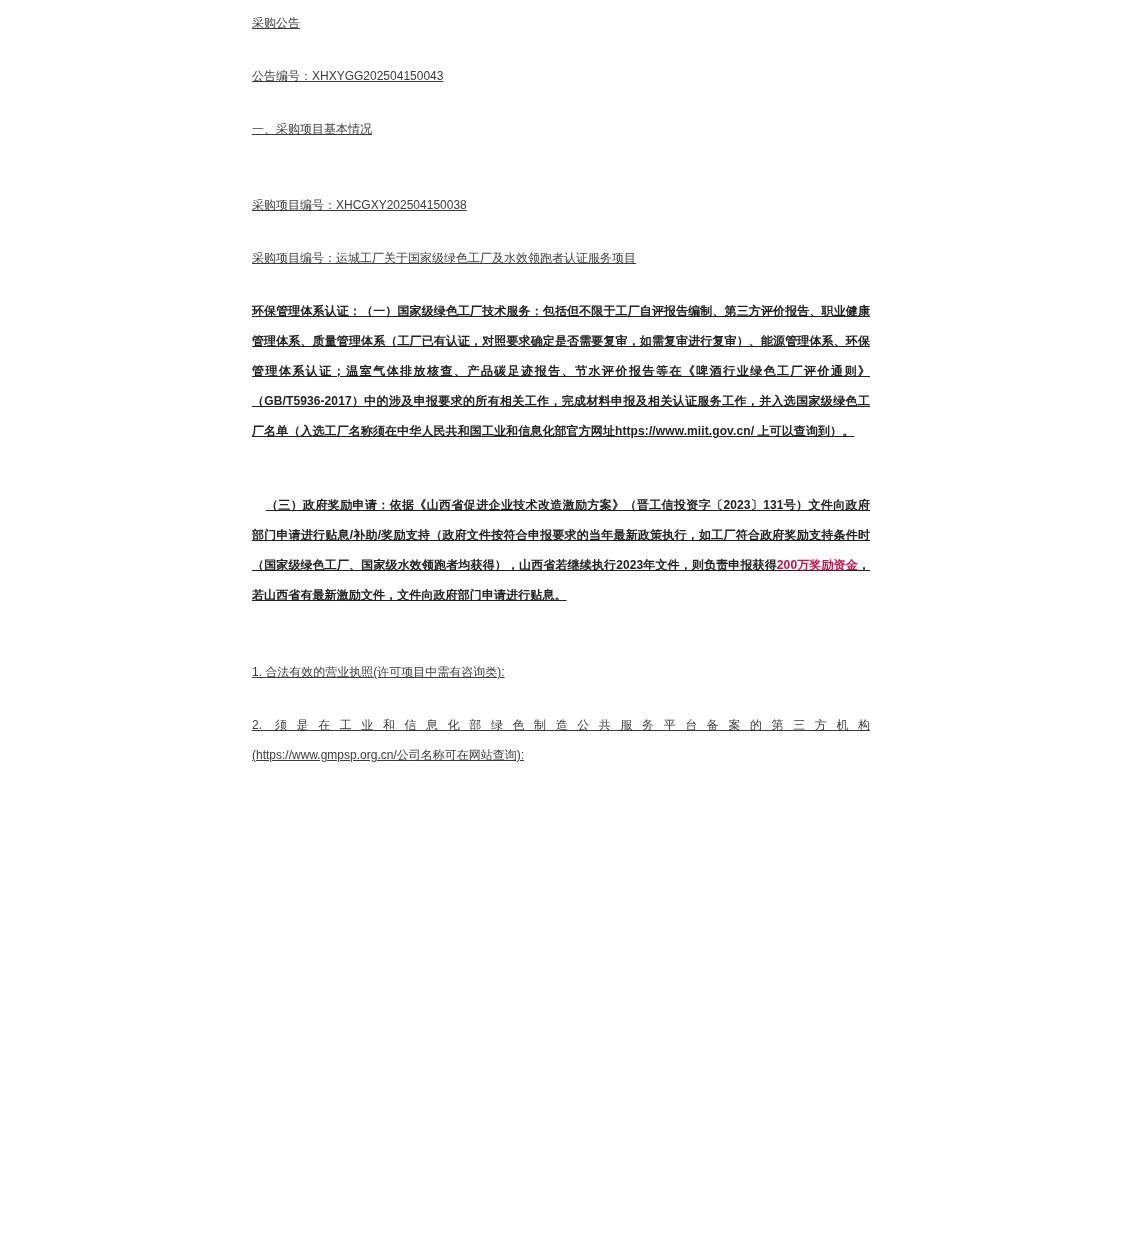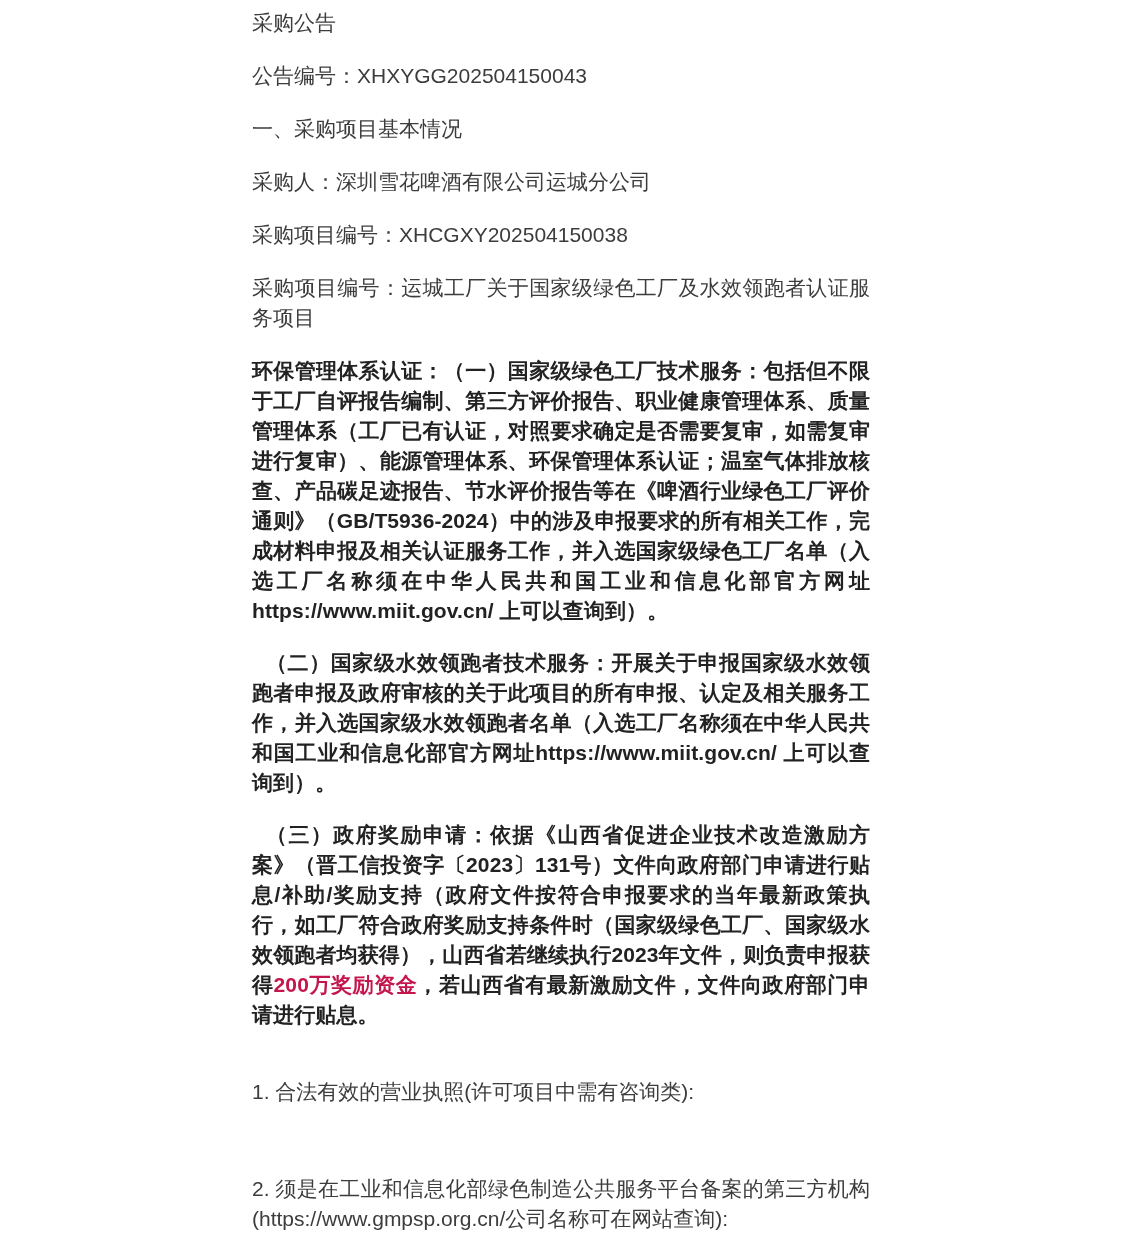--- a/index.html
+++ b/index.html
@@ -25,26 +25,27 @@
   }
   .content {
     position: absolute;
     left: 252px;
     top: 0px;
     width: 618px;
   }
   p.para {
     margin: 0 0 0 0;
     padding: 0;
-    font-size: 21px;
+    font-size: 12px;
     line-height: 30px;
     color: #3c3c3c;
     text-align: justify;
     text-justify: inter-ideograph;
     word-break: break-word;
+    text-decoration: underline;
   }
   
   .gap-sm { height: 22px; }
   .gap-md { height: 23px; }
   .gap-lg { height: 24px; }
   .first-top { height: 8px; }
 
   p.bold {
     font-weight: bold;
     color: #222222;
@@ -54,21 +55,20 @@
     text-indent: 14px;
   }
   .red {
     color: #c4164c;
     font-weight: bold;
   }
   
   p.justify-wide {
     text-align: justify;
     text-align-last: justify;
-    margin-top: 44px;
   }
   p.justify-wide .tail {
     display: block;
     text-align: center;
     text-align-last: left;
   }
 </style>
 </head>
 <body>
 
@@ -82,37 +82,35 @@
     <div class="gap-md"></div>
 
     <p class="para"><span>公告编号：</span><span>XHXYGG202504150043</span></p>
 
     <div class="gap-md"></div>
 
     <p class="para">一、采购项目基本情况</p>
 
     <div class="gap-md"></div>
 
-    <p class="para"><span>采购人：</span><span>深圳雪花啤酒有限公司运城分公司</span></p>
 
     <div class="gap-md"></div>
 
     <p class="para"><span>采购项目编号：</span><span>XHCGXY202504150038</span></p>
 
     <div class="gap-md"></div>
 
     <p class="para"><span>采购项目编号：</span><span>运城工厂关于国家级绿色工厂及水效领跑者认证服务项目</span></p>
 
     <div class="gap-md"></div>
 
-    <p class="para bold"><span>环保管理体系认证：</span><span>（一）国家级绿色工厂技术服务：包括但不限于工厂自评报告编制、第三方评价报告、职业健康管理体系、质量管理体系（工厂已有认证，对照要求确定是否需要复审，如需复审进行复审）、能源管理体系、环保管理体系认证；温室气体排放核查、产品碳足迹报告、节水评价报告等在《啤酒行业绿色工厂评价通则》（GB/T5936-2024）中的涉及申报要求的所有相关工作，完成材料申报及相关认证服务工作，并入选国家级绿色工厂名单（入选工厂名称须在中华人民共和国工业和信息化部官方网址https://www.miit.gov.cn/ 上可以查询到）。</span></p>
+    <p class="para bold"><span>环保管理体系认证：</span><span>（一）国家级绿色工厂技术服务：包括但不限于工厂自评报告编制、第三方评价报告、职业健康管理体系、质量管理体系（工厂已有认证，对照要求确定是否需要复审，如需复审进行复审）、能源管理体系、环保管理体系认证；温室气体排放核查、产品碳足迹报告、节水评价报告等在《啤酒行业绿色工厂评价通则》（GB/T5936-2017）中的涉及申报要求的所有相关工作，完成材料申报及相关认证服务工作，并入选国家级绿色工厂名单（入选工厂名称须在中华人民共和国工业和信息化部官方网址https://www.miit.gov.cn/ 上可以查询到）。</span></p>
 
     <div class="gap-sm"></div>
 
-    <p class="para bold indent">（二）国家级水效领跑者技术服务：开展关于申报国家级水效领跑者申报及政府审核的关于此项目的所有申报、认定及相关服务工作，并入选国家级水效领跑者名单（入选工厂名称须在中华人民共和国工业和信息化部官方网址https://www.miit.gov.cn/ 上可以查询到）。</p>
 
     <div class="gap-sm"></div>
 
     <p class="para bold indent"><span>（三）政府奖励申请：依据《山西省促进企业技术改造激励方案》（晋工信投资字〔2023〕131号）文件向政府部门申请进行贴息/补助/奖励支持（政府文件按符合申报要求的当年最新政策执行，如工厂符合政府奖励支持条件时（国家级绿色工厂、国家级水效领跑者均获得），山西省若继续执行2023年文件，则负责申报获得</span><span class="red">200万奖励资金</span><span>，若山西省有最新激励文件，文件向政府部门申请进行贴息。</span></p>
 
     <div class="gap-lg"></div>
 
 
     <div class="gap-md"></div>
 

